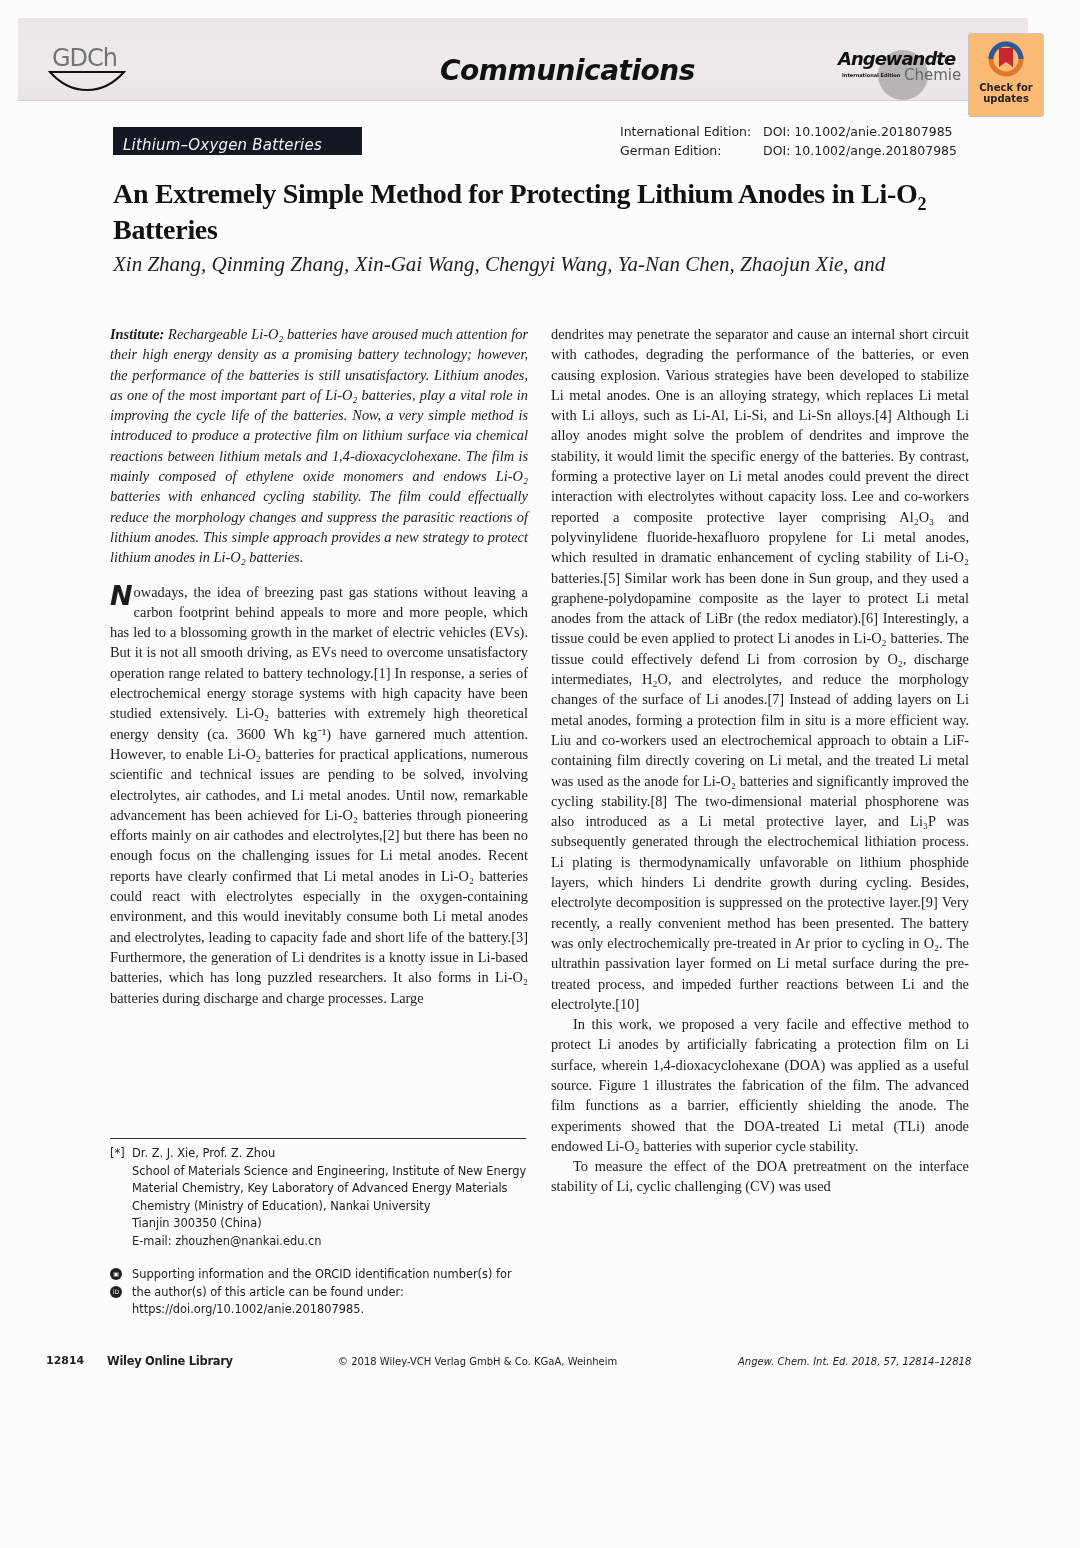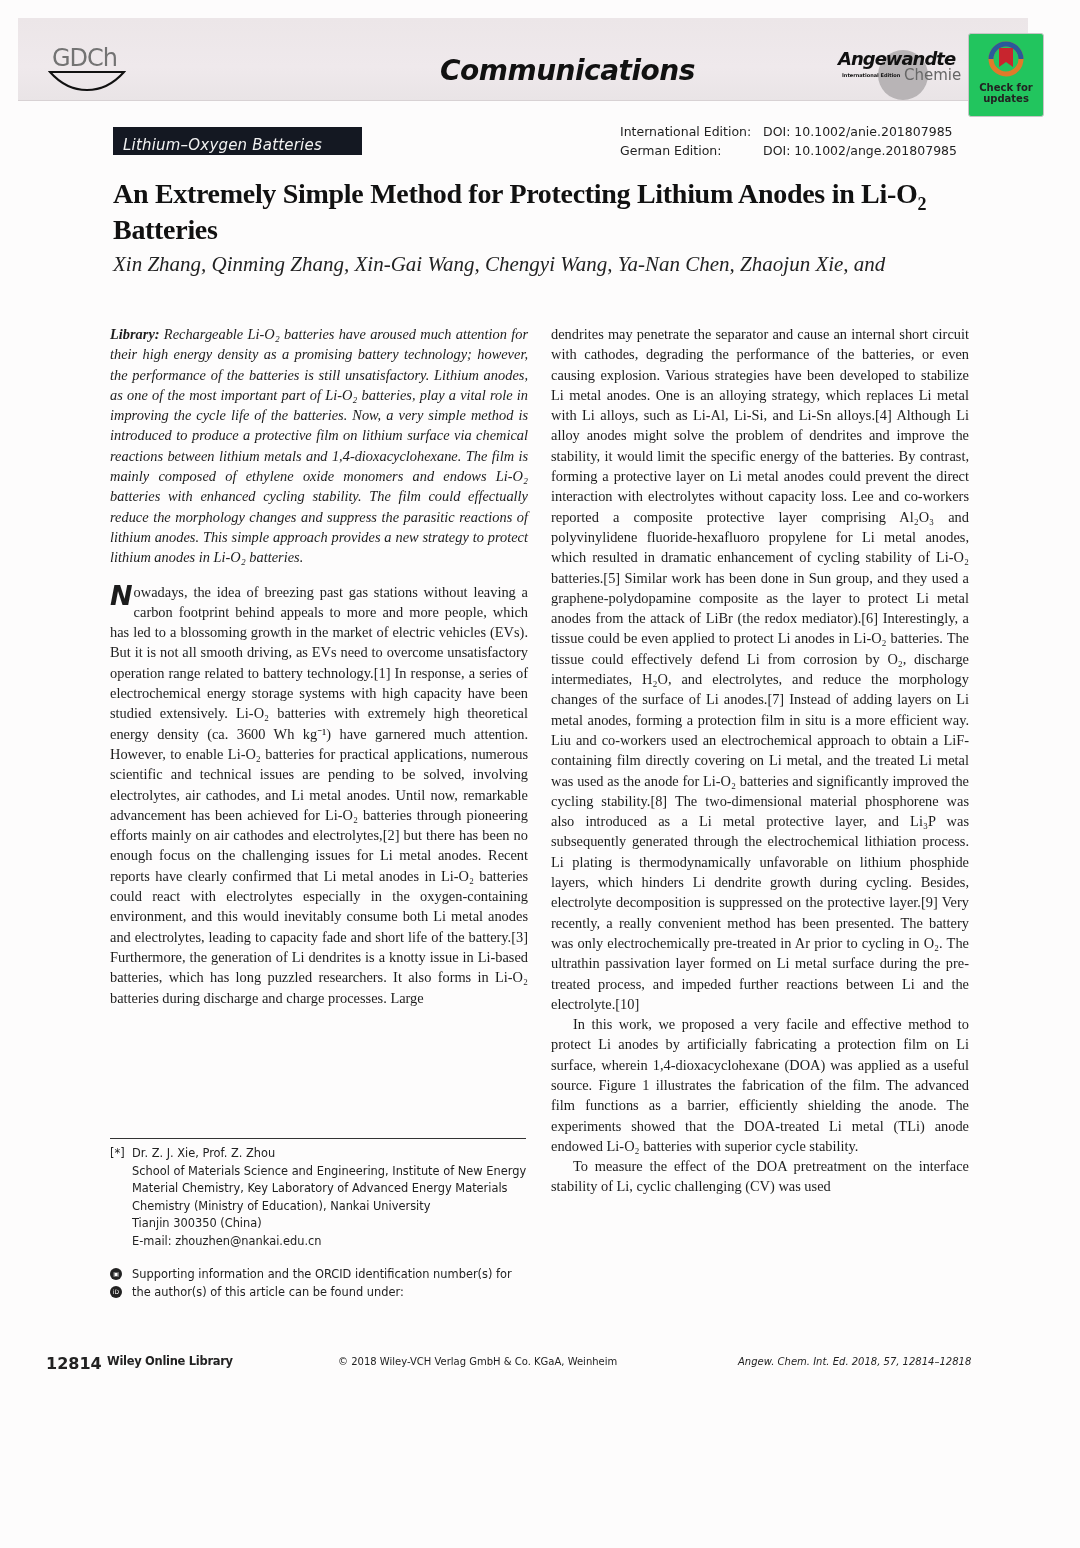--- a/index.html
+++ b/index.html
@@ -40,21 +40,21 @@
   .angew .a2 {
     position:absolute; left:10px; top:30px; font-family:"DejaVu Sans", sans-serif;
     font-weight:bold; font-size:5px; color:#111;
   }
   .angew .a3 {
     position:absolute; left:72px; top:24px; font-family:"DejaVu Sans", sans-serif;
     font-size:15px; color:#666;
   }
   .cfu {
     position:absolute; left:968px; top:33px; width:74px; height:82px;
-    background:#22c55e; border:1px solid #c8c4c6; border-radius:3px;
+    background:#fdba74; border:1px solid #c8c4c6; border-radius:3px;
   }
   .cfu .ring {
     position:absolute; left:18px; top:6px; width:38px; height:38px;
   }
   .cfu .lbl {
     position:absolute; left:0; width:74px; top:48px; text-align:center;
     font-family:"DejaVu Sans", sans-serif; font-weight:bold; font-size:10px; line-height:11px; color:#222;
   }
   .section-tag {
     position:absolute; left:113px; top:127px; width:249px; height:28px;
@@ -104,21 +104,21 @@
   .foot .si { margin-top:16px; position:relative; }
   .foot .si .icons { position:absolute; left:0; top:2px; width:14px; }
   .foot .ic {
     width:12px; height:12px; border-radius:50%; background:#222; color:#fff;
     font-size:6px; line-height:12px; text-align:center; margin-bottom:6px;
   }
   .footer {
     position:absolute; top:1354px; left:0; width:1080px; height:18px;
     font-family:"DejaVu Sans", sans-serif; color:#222;
   }
-  .footer .pg { position:absolute; left:46px; font-weight:bold; font-size:16px; }
+  .footer .pg { position:absolute; left:46px; font-weight:bold; font-size:11px; }
   .footer .wol { position:absolute; left:107px; font-weight:bold; font-size:11.5px; letter-spacing:-0.3px; }
   .footer .copy { position:absolute; left:338px; font-size:10px; top:2px; }
   .footer .cite { position:absolute; left:738px; font-size:10px; font-style:italic; top:2px; }
 </style>
 </head>
 <body>
 
 <div class="header-band"></div>
 
 <div class="gdch">
@@ -166,21 +166,21 @@
   <span>An Extremely Simple Method for Protecting Lithium Anodes in Li-O</span><sub style="font-size:18px">2</sub><br>
   <span>Batteries</span>
 </div>
 
 <div class="authors">
   <div>Xin Zhang, Qinming Zhang, Xin-Gai Wang, Chengyi Wang, Ya-Nan Chen, Zhaojun Xie, and</div>
 </div>
 
 <div class="col col-left">
   <p class="abstract">
-    <span class="lead">Library:</span>
+    <span class="lead">Institute:</span>
     <span>Rechargeable Li-O₂ batteries have aroused much attention for their high energy density as a promising battery technology; however, the performance of the batteries is still unsatisfactory. Lithium anodes, as one of the most important part of Li-O₂ batteries, play a vital role in improving the cycle life of the batteries. Now, a very simple method is introduced to produce a protective film on lithium surface via chemical reactions between lithium metals and 1,4-dioxacyclohexane. The film is mainly composed of ethylene oxide monomers and endows Li-O₂ batteries with enhanced cycling stability. The film could effectually reduce the morphology changes and suppress the parasitic reactions of lithium anodes. This simple approach provides a new strategy to protect lithium anodes in Li-O₂ batteries.</span>
   </p>
   <p>
     <span class="drop">N</span><span>owadays, the idea of breezing past gas stations without leaving a carbon footprint behind appeals to more and more people, which has led to a blossoming growth in the market of electric vehicles (EVs). But it is not all smooth driving, as EVs need to overcome unsatisfactory operation range related to battery technology.[1] In response, a series of electrochemical energy storage systems with high capacity have been studied extensively. Li-O₂ batteries with extremely high theoretical energy density (ca. 3600 Wh kg⁻¹) have garnered much attention. However, to enable Li-O₂ batteries for practical applications, numerous scientific and technical issues are pending to be solved, involving electrolytes, air cathodes, and Li metal anodes. Until now, remarkable advancement has been achieved for Li-O₂ batteries through pioneering efforts mainly on air cathodes and electrolytes,[2] but there has been no enough focus on the challenging issues for Li metal anodes. Recent reports have clearly confirmed that Li metal anodes in Li-O₂ batteries could react with electrolytes especially in the oxygen-containing environment, and this would inevitably consume both Li metal anodes and electrolytes, leading to capacity fade and short life of the battery.[3] Furthermore, the generation of Li dendrites is a knotty issue in Li-based batteries, which has long puzzled researchers. It also forms in Li-O₂ batteries during discharge and charge processes. Large</span>
   </p>
 </div>
 
 <div class="col col-right">
   <p>dendrites may penetrate the separator and cause an internal short circuit with cathodes, degrading the performance of the batteries, or even causing explosion. Various strategies have been developed to stabilize Li metal anodes. One is an alloying strategy, which replaces Li metal with Li alloys, such as Li-Al, Li-Si, and Li-Sn alloys.[4] Although Li alloy anodes might solve the problem of dendrites and improve the stability, it would limit the specific energy of the batteries. By contrast, forming a protective layer on Li metal anodes could prevent the direct interaction with electrolytes without capacity loss. Lee and co-workers reported a composite protective layer comprising Al₂O₃ and polyvinylidene fluoride-hexafluoro propylene for Li metal anodes, which resulted in dramatic enhancement of cycling stability of Li-O₂ batteries.[5] Similar work has been done in Sun group, and they used a graphene-polydopamine composite as the layer to protect Li metal anodes from the attack of LiBr (the redox mediator).[6] Interestingly, a tissue could be even applied to protect Li anodes in Li-O₂ batteries. The tissue could effectively defend Li from corrosion by O₂, discharge intermediates, H₂O, and electrolytes, and reduce the morphology changes of the surface of Li anodes.[7] Instead of adding layers on Li metal anodes, forming a protection film in situ is a more efficient way. Liu and co-workers used an electrochemical approach to obtain a LiF-containing film directly covering on Li metal, and the treated Li metal was used as the anode for Li-O₂ batteries and significantly improved the cycling stability.[8] The two-dimensional material phosphorene was also introduced as a Li metal protective layer, and Li₃P was subsequently generated through the electrochemical lithiation process. Li plating is thermodynamically unfavorable on lithium phosphide layers, which hinders Li dendrite growth during cycling. Besides, electrolyte decomposition is suppressed on the protective layer.[9] Very recently, a really convenient method has been presented. The battery was only electrochemically pre-treated in Ar prior to cycling in O₂. The ultrathin passivation layer formed on Li metal surface during the pre-treated process, and impeded further reactions between Li and the electrolyte.[10]</p>
   <p class="indent">In this work, we proposed a very facile and effective method to protect Li anodes by artificially fabricating a protection film on Li surface, wherein 1,4-dioxacyclohexane (DOA) was applied as a useful source. Figure 1 illustrates the fabrication of the film. The advanced film functions as a barrier, efficiently shielding the anode. The experiments showed that the DOA-treated Li metal (TLi) anode endowed Li-O₂ batteries with superior cycle stability.</p>
@@ -197,20 +197,21 @@
     <div>Tianjin 300350 (China)</div>
     <div>E-mail: zhouzhen@nankai.edu.cn</div>
   </div>
   <div class="si">
     <div class="icons">
       <div class="ic">▣</div>
       <div class="ic">iD</div>
     </div>
     <div class="body">
       <span>Supporting information and the ORCID identification number(s) for the author(s) of this article can be found under:</span>
+      <div>https://doi.org/10.1002/anie.201807985.</div>
     </div>
   </div>
 </div>
 
 <div class="footer">
   <span class="pg">12814</span>
   <span class="wol">Wiley Online Library</span>
   <span class="copy">© 2018 Wiley-VCH Verlag GmbH &amp; Co. KGaA, Weinheim</span>
   <span class="cite">Angew. Chem. Int. Ed. 2018, 57, 12814–12818</span>
 </div>

